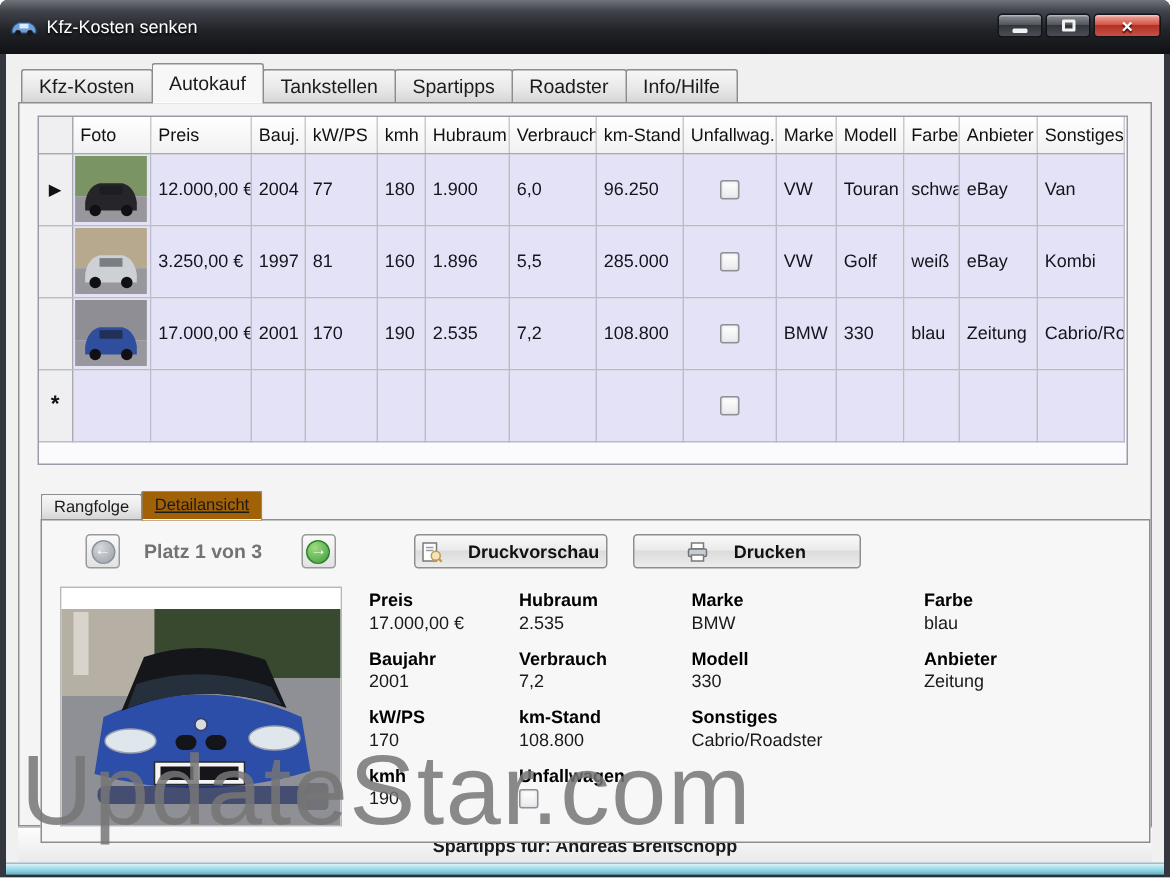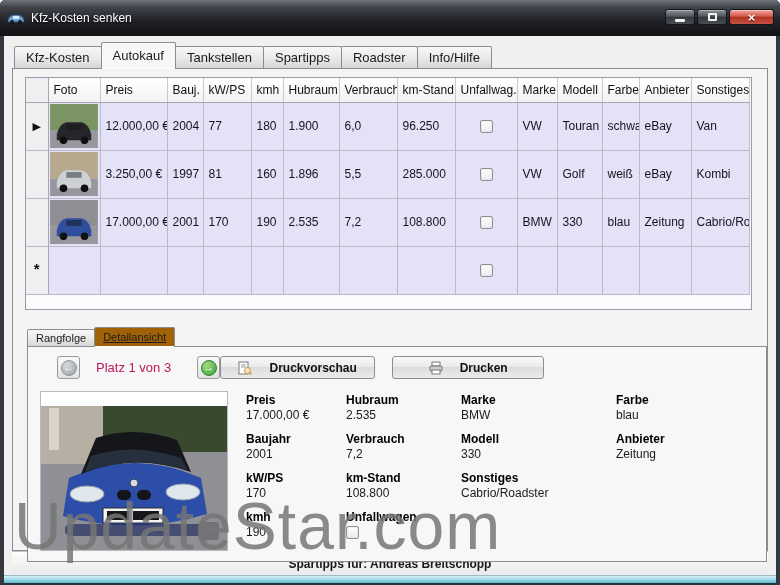--- a/index.html
+++ b/index.html
@@ -77,22 +77,22 @@
   .btn.update { width:168px; border-color:var(--accent-focus);
                 box-shadow:0 0 3px 1px rgba(80,160,230,.8); outline:1px dotted #55585c; outline-offset:-4px; }
   .navbtn { width:23px; height:23px; border:1px solid #9a9a9a; border-radius:3px;
             background:linear-gradient(#fafafa,#e2e2e2); display:inline-flex; align-items:center;
             justify-content:center; cursor:default; }
   .navbtn .circle { width:16px; height:16px; border-radius:50%; display:flex; align-items:center;
             justify-content:center; font-size:11px; font-weight:bold; color:#fff; line-height:1; }
   .circle.gray  { background:radial-gradient(circle at 35% 30%, #d6d9dd, #9aa0a6); border:1px solid #8d9298; }
   .circle.green { background:radial-gradient(circle at 35% 30%, #9fdc7f, #3b9e3b); border:1px solid #2f7f2f; }
   .navbtn.prev { margin-left:17px; }
-  .pos { font-size:13px; font-weight:normal; margin:0 26px 0 16px; color:#be185d; }
-  .btn.preview { width:155px; }
+  .pos { font-size:13px; font-weight:bold; margin:0 26px 0 16px; color:#737373; }
+  .btn.preview { width:129px; margin-left:52px; }
   .btn.print   { width:152px; margin-left:17px; }
   .btn .bicon { display:inline-flex; margin-right:10px; }
 
   .detail-body { display:flex; margin-top:12px; }
   .photo { width:188px; height:160px; border:1px solid #b9b9b9; background:#fff; flex:0 0 188px; }
   .photo svg { display:block; }
   .fields { display:flex; margin-left:18px; padding-top:2px; }
   .fcol { display:flex; flex-direction:column; }
   .fcol.c1 { width:100px; } .fcol.c2 { width:115px; } .fcol.c3 { width:155px; } .fcol.c4 { width:140px; }
   .field { margin-bottom:9px; }

